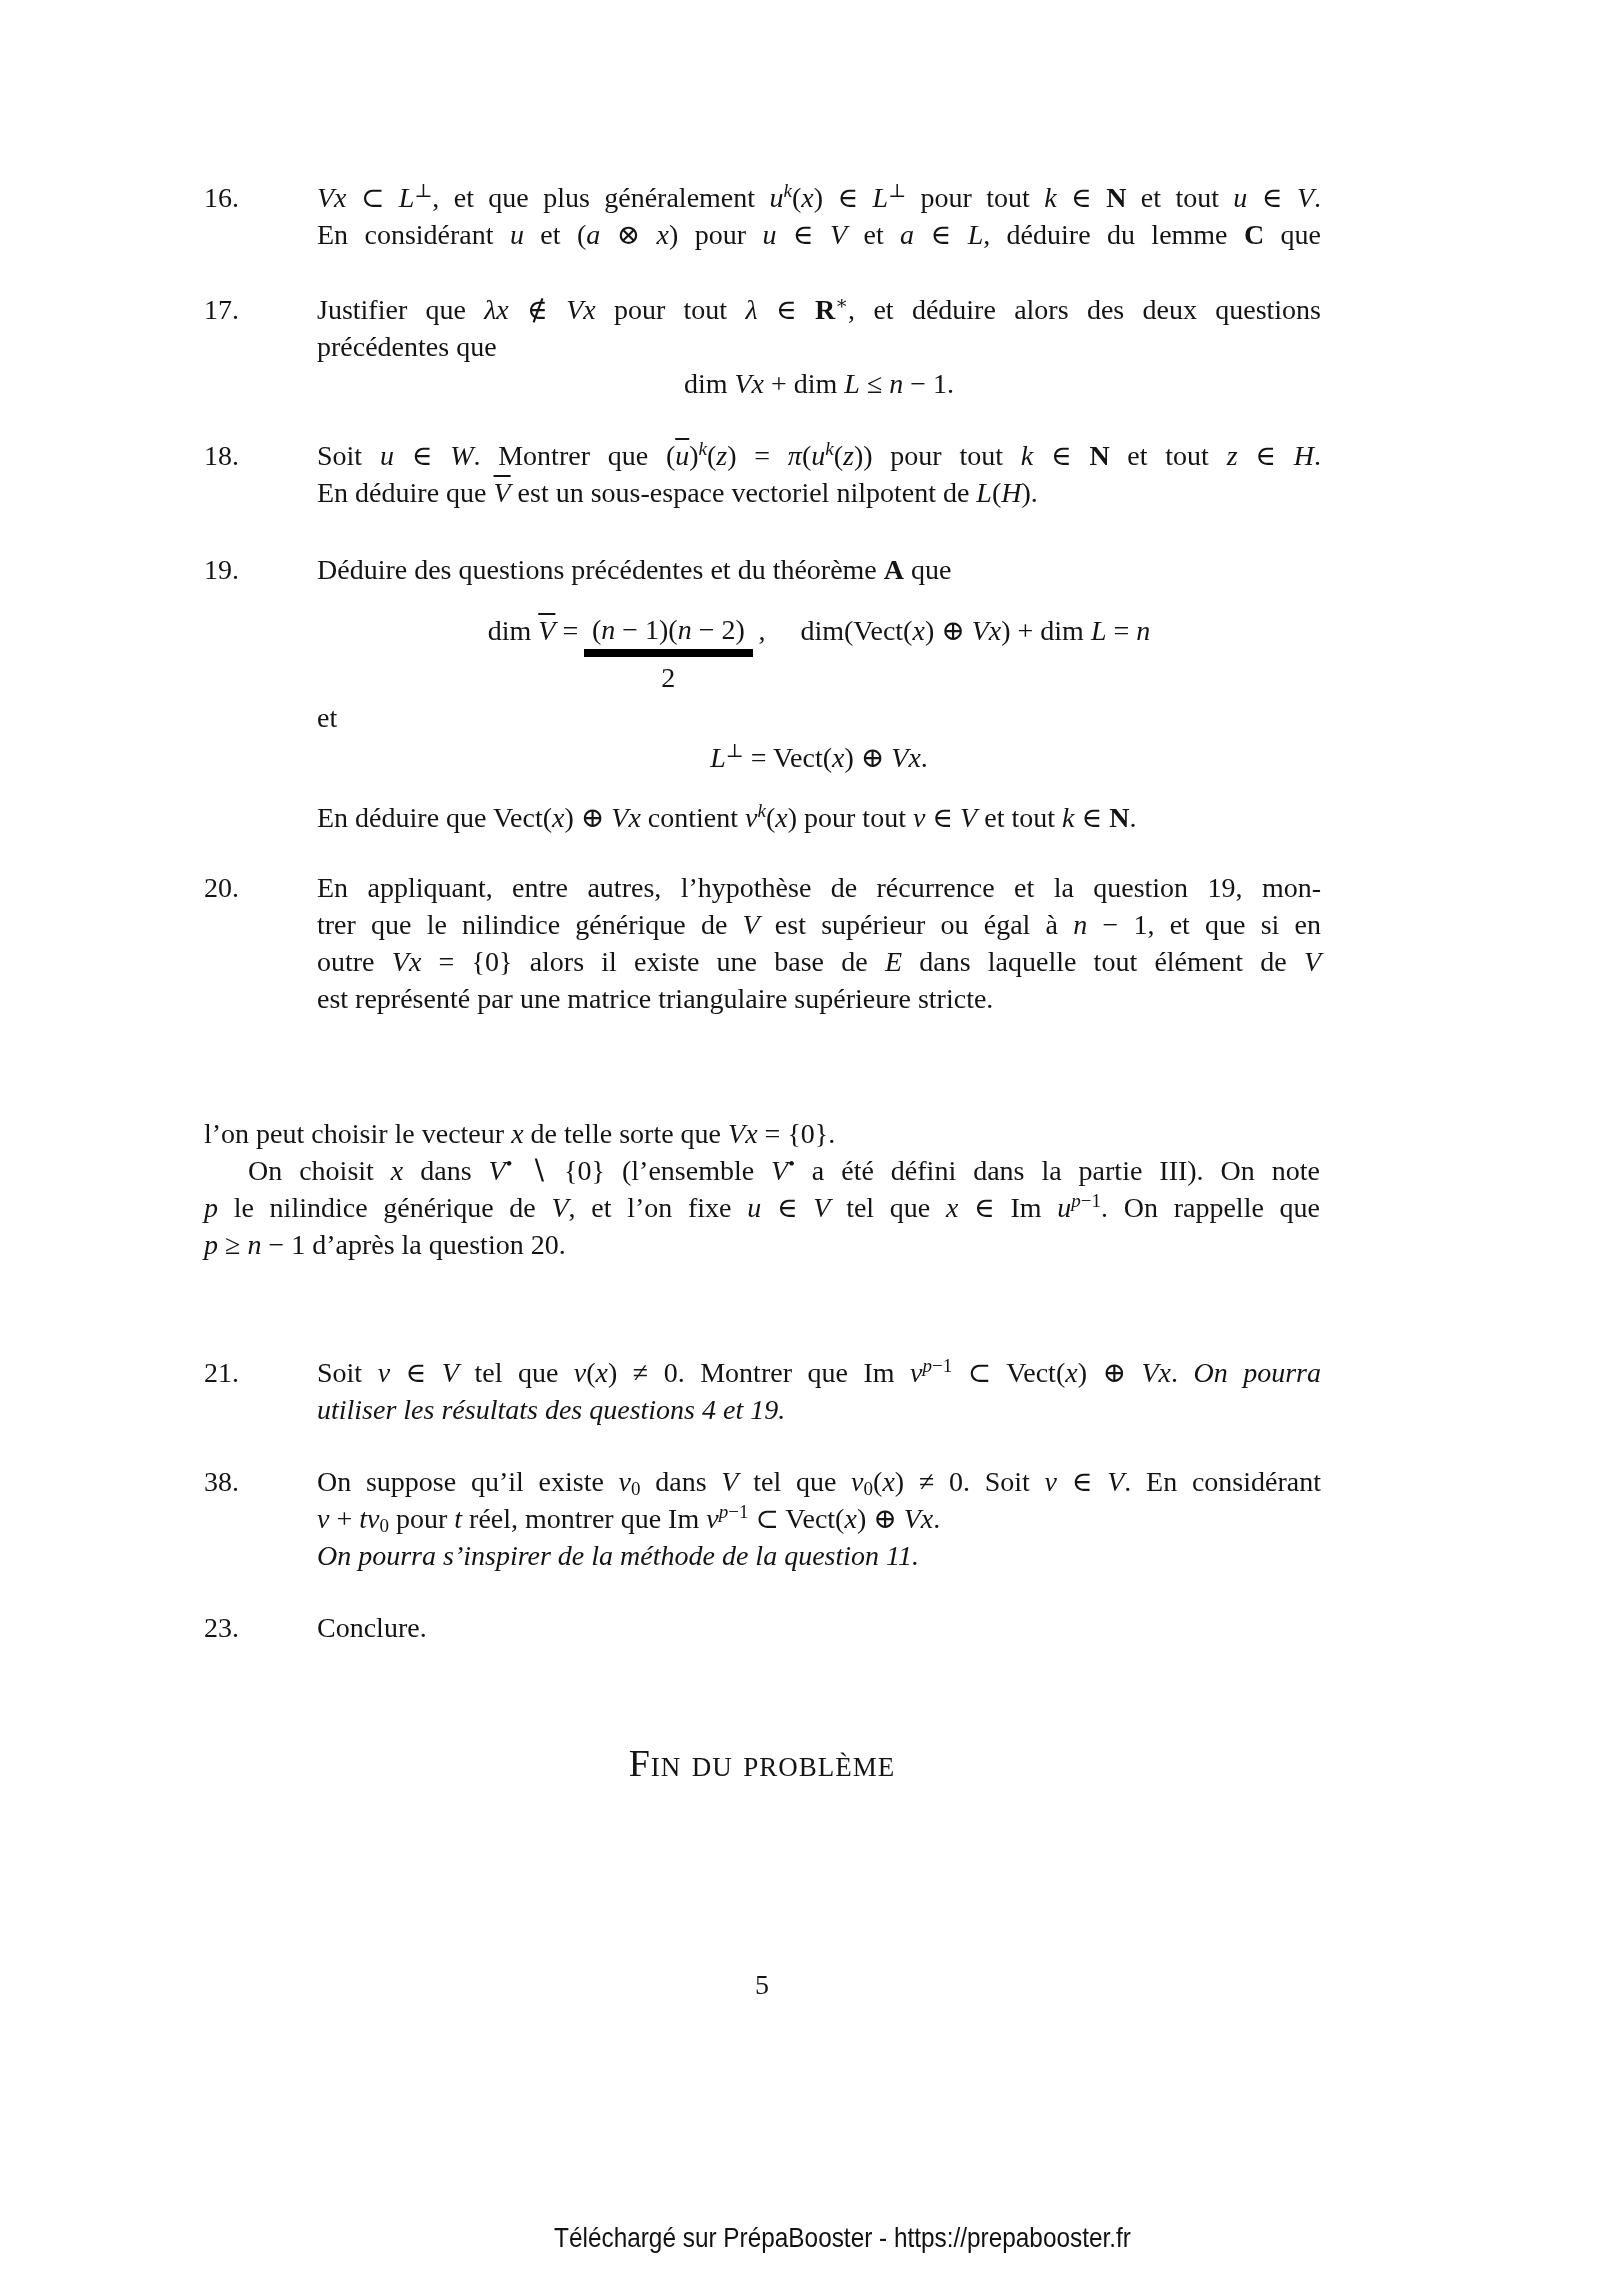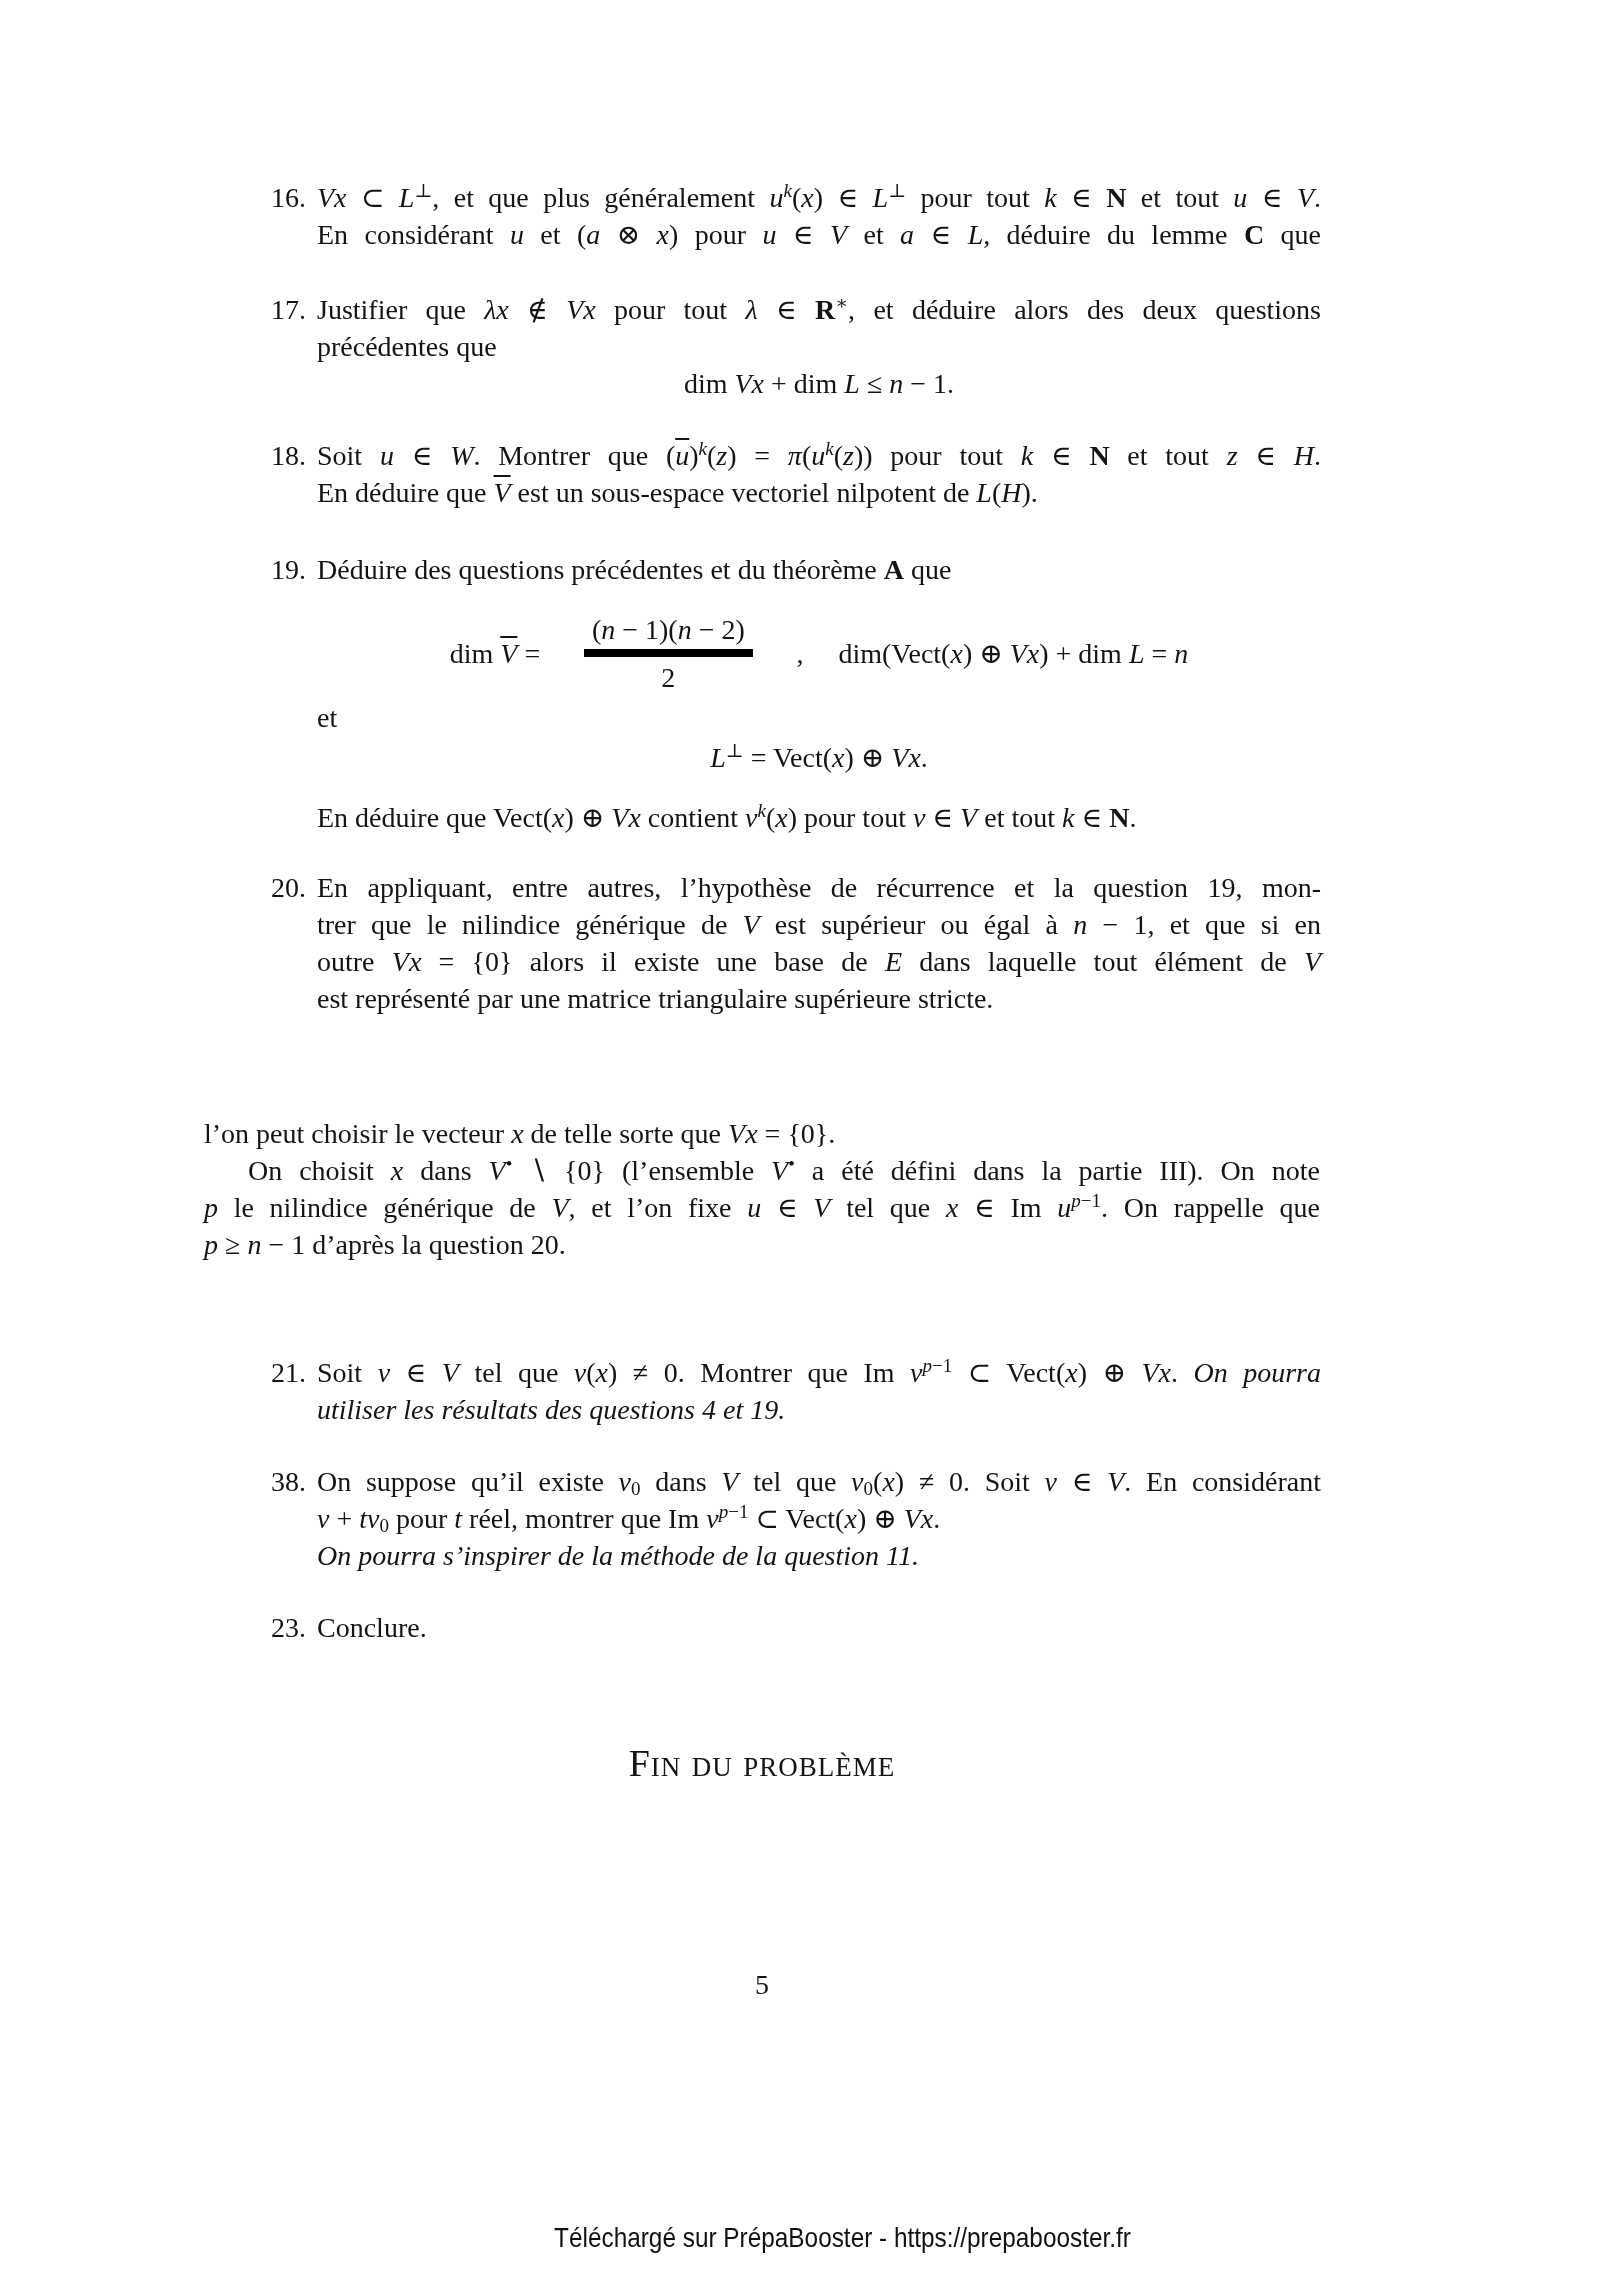--- a/index.html
+++ b/index.html
@@ -1,26 +1,26 @@
 <!DOCTYPE html>
 <html><head>
 <meta charset="utf-8">
 <style>
   html,body{margin:0;padding:0;background:#ffffff;}
   .sheet{position:relative;width:1621px;height:2293px;background:#ffffff;color:#141414;
          font-family:"Liberation Serif","DejaVu Serif",serif;font-size:28px;line-height:37px;overflow:hidden;}
   .content{position:absolute;left:204px;top:179px;width:1116px;}
   .qitem{position:relative;margin-left:113px;width:1004px;}
-  .qnum{position:absolute;left:-113px;top:0;width:102px;text-align:right;}
+  .qnum{position:absolute;left:-113px;top:0;width:102px;}
   .line{min-height:37px;}
   .jl{text-align:justify;text-align-last:justify;}
   .ind{text-indent:44px;}
   .para{width:1116px;}
   .dispblock{margin-left:113px;width:1004px;text-align:center;}
-  .dispflex{margin-left:113px;width:1004px;display:flex;justify-content:center;align-items:center;gap:38px;}
+  .dispflex{margin-left:113px;width:1004px;display:flex;justify-content:center;}
   .ov{text-decoration:overline;}
   sup{font-size:68%;line-height:0;vertical-align:0.55em;}
   sub{font-size:68%;line-height:0;vertical-align:-0.2em;}
   .frac{display:inline-block;text-align:center;margin:0 5.9px;}
   .frac .fnum{display:block;padding:0 7.8px 2.9px;border-bottom:8px solid #000000;line-height:35px;}
   .frac .fden{display:block;line-height:35px;padding-top:2.9px;}
   .fin{margin-top:99px;text-align:center;font-variant:small-caps;font-size:38px;letter-spacing:1px;}
   .pagenum{margin-top:184px;text-align:center;}
   .footer{position:absolute;top:2219px;left:0;width:1621px;text-align:center;
           font-family:"Liberation Sans","DejaVu Sans",sans-serif;font-size:28px;color:#111111;padding-left:32px;}

